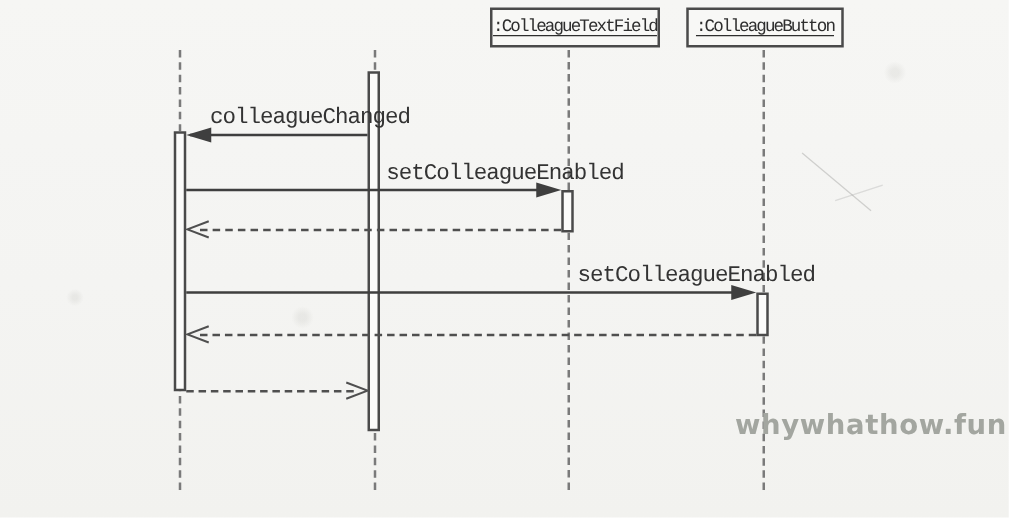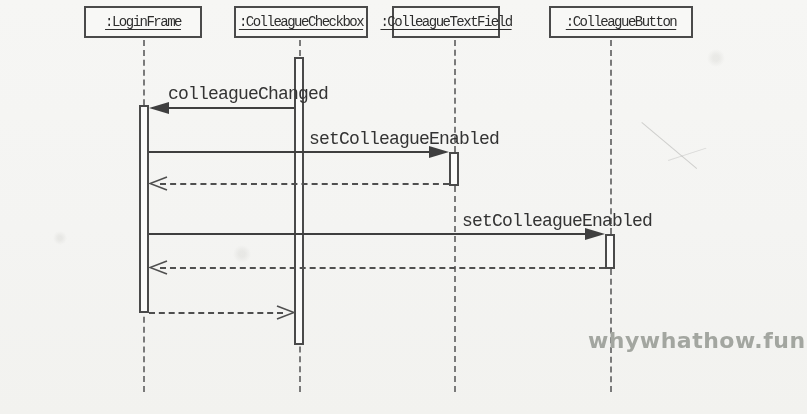--- a/index.html
+++ b/index.html
@@ -73,30 +73,24 @@
 
 <div class="canvas">
 
   <div class="lifeline" style="left:143px;"></div>
   <div class="lifeline" style="left:299px;"></div>
   <div class="lifeline" style="left:454px;height:112px;"></div>
   <div class="lifeline" style="left:454px;top:186px;height:206px;"></div>
   <div class="lifeline" style="left:610px;height:194px;"></div>
   <div class="lifeline" style="left:610px;top:269px;height:123px;"></div>
 
-  <div class="obj-box" style="left:84px;width:118px;">
-    <span class="obj-label">:LoginFrame</span>
-  </div>
-  <div class="obj-box" style="left:234px;width:134px;">
-    <span class="obj-label">:ColleagueCheckbox</span>
-  </div>
-  <div class="obj-box" style="left:392px;width:108px;">
+  <div class="obj-box" style="left:392px;width:136px;">
     <span class="obj-label">:ColleagueTextField</span>
   </div>
-  <div class="obj-box" style="left:549px;width:144px;">
+  <div class="obj-box" style="left:549px;width:126px;">
     <span class="obj-label">:ColleagueButton</span>
   </div>
 
   <div class="activation" style="left:139px;top:105px;height:208px;"></div>
   <div class="activation" style="left:294px;top:57px;height:288px;"></div>
   <div class="activation" style="left:449px;top:152px;height:34px;"></div>
   <div class="activation" style="left:605px;top:234px;height:35px;"></div>
 
   <div class="msg-label" style="left:168px;top:84px;">colleagueChanged</div>
   <div class="msg-line" style="left:152px;top:107px;width:142px;"></div>

